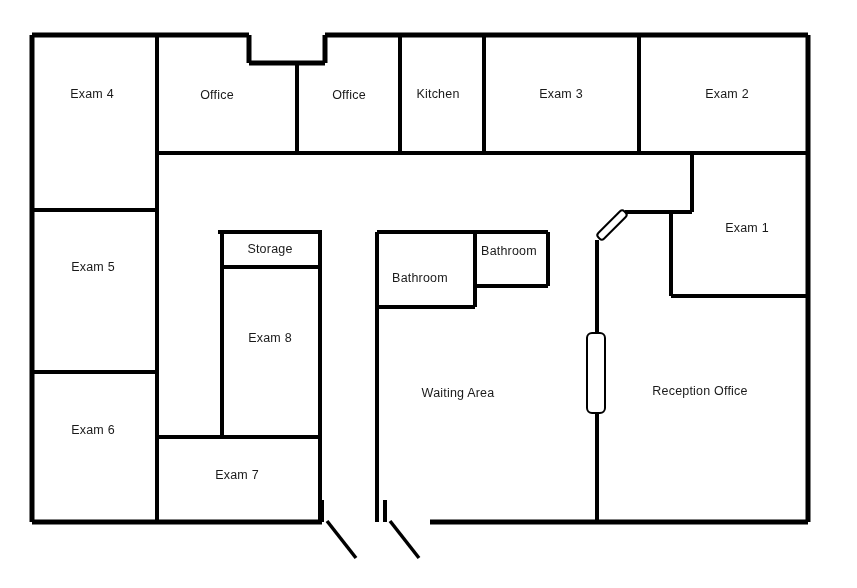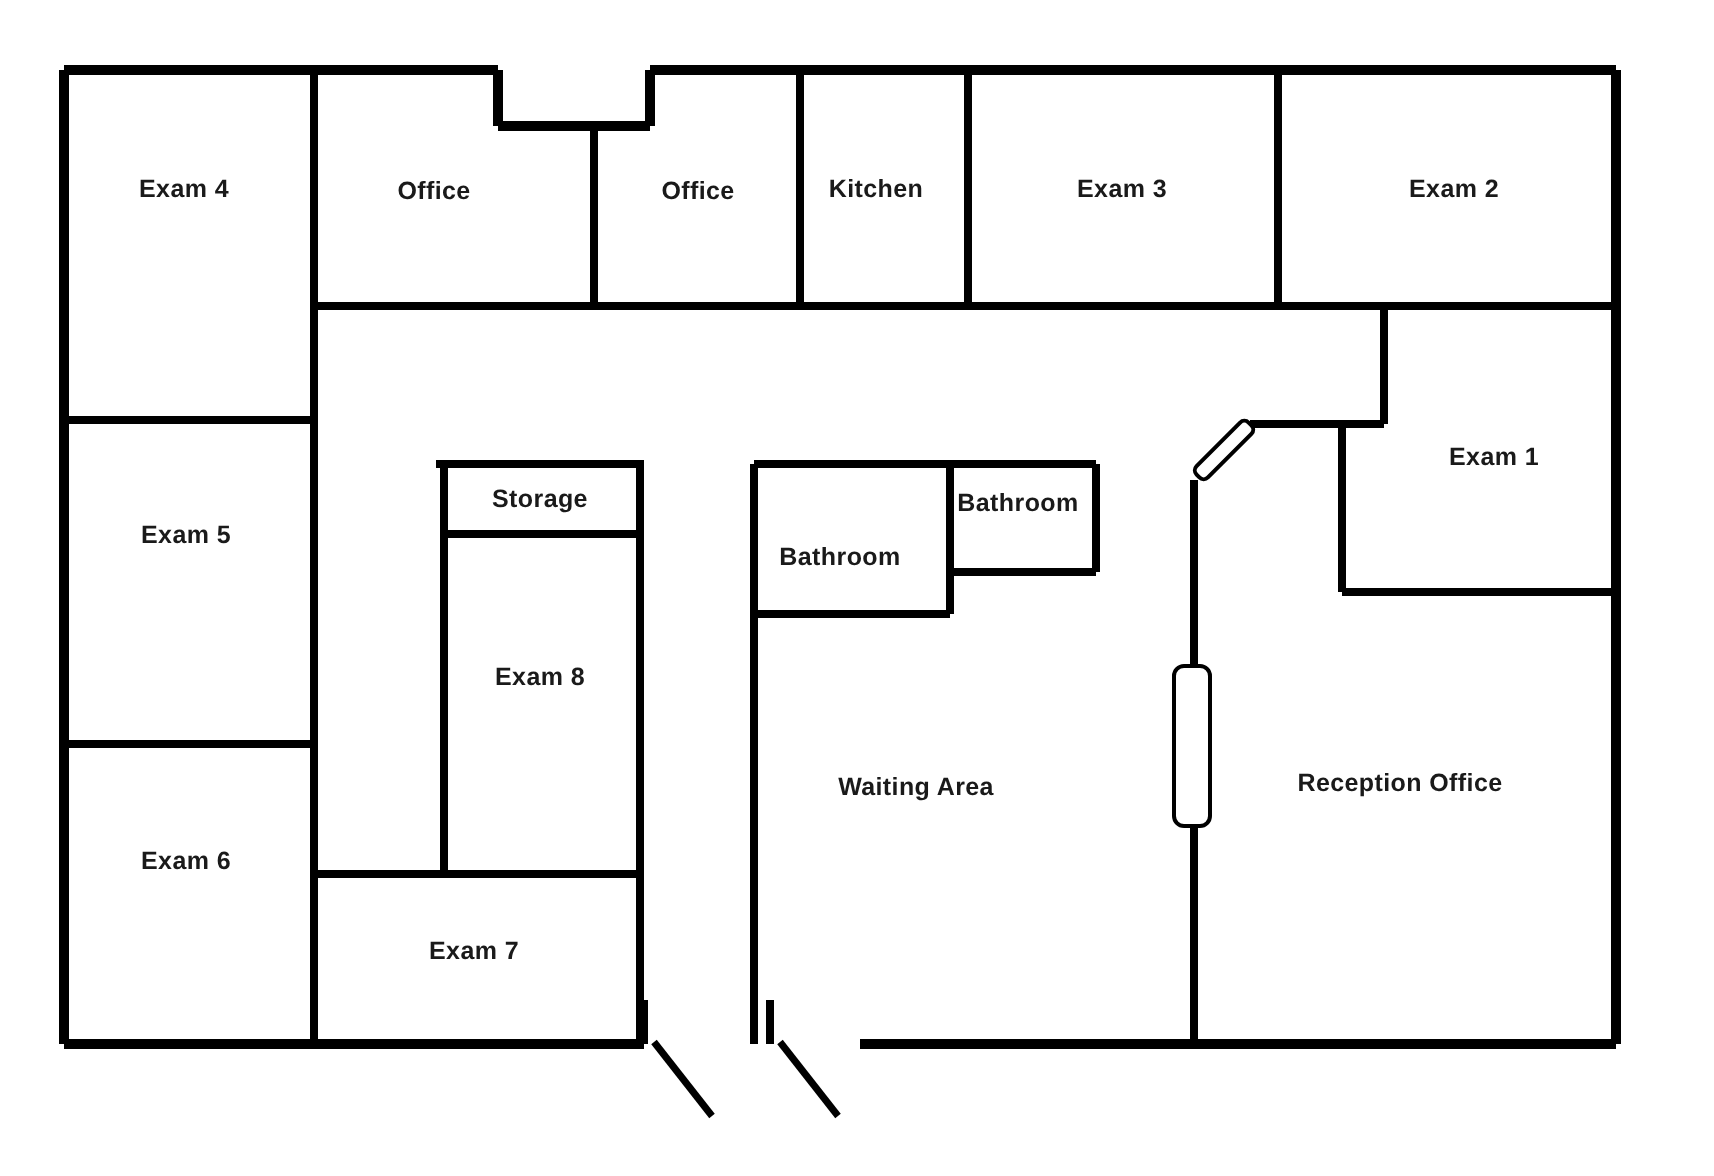--- a/index.html
+++ b/index.html
@@ -12,21 +12,20 @@
     width: 857px;
     height: 588px;
     font-family: "Liberation Sans", sans-serif;
     overflow: hidden;
   }
   #floorplan-root {
     position: relative;
     width: 857px;
     height: 564px;
     background: #15803d;
-    font-weight: bold;
   }
   svg#floorplan-svg {
     display: block;
     width: 857px;
     height: 588px;
   }
   .wall {
     stroke: #000000;
     stroke-linecap: butt;
     fill: none;

